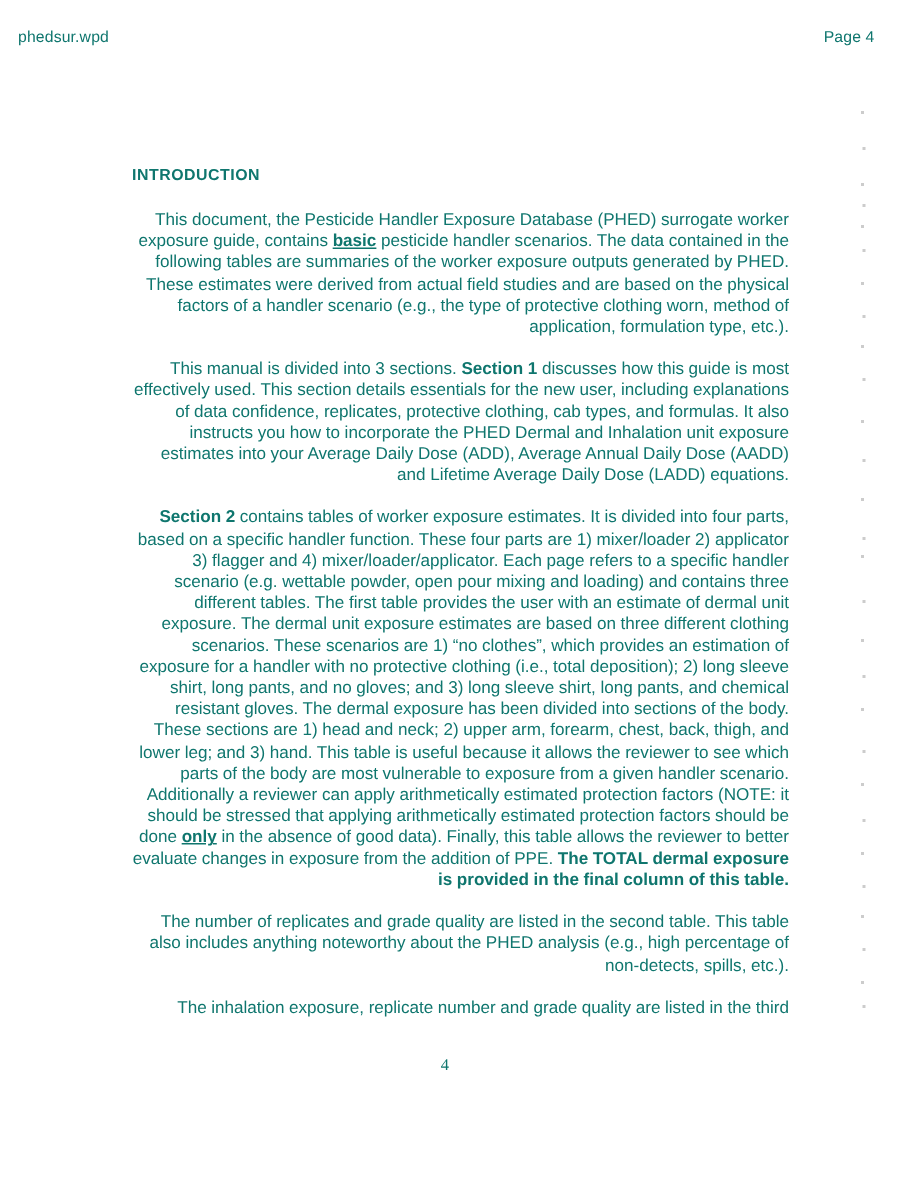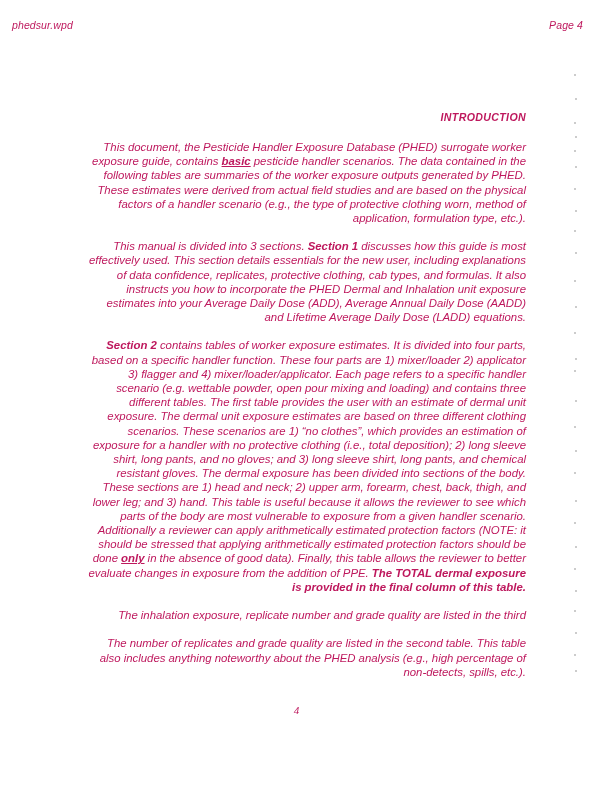--- a/index.html
+++ b/index.html
@@ -7,22 +7,21 @@
     padding: 0;
     background: #ffffff;
   }
   .page {
     position: relative;
     width: 611px;
     height: 792px;
     background: #ffffff;
     overflow: hidden;
     font-family: "Liberation Sans", sans-serif;
-    color: #be185d;
-    font-style: italic;
+    color: #0f766e;
   }
 
   
   .running-header {
     position: absolute;
     left: 0;
     top: 19px;
     width: 611px;
     height: 16px;
   }
@@ -49,21 +48,20 @@
     left: 88px;
     top: 110px;
     width: 438px;
   }
   .section-heading {
     font-size: 10.6px;
     font-weight: bold;
     letter-spacing: 0.35px;
     margin: 0 0 16px 0;
     line-height: 14px;
-    text-align: right;
   }
   .salutation {
     font-size: 11.4px;
     margin: 0 0 17px 0;
     line-height: 14px;
   }
   p.para {
     font-size: 11.4px;
     line-height: 14.2px;
     margin: 0 0 14px 0;
@@ -119,23 +117,23 @@
 
     <div class="section-heading">INTRODUCTION</div>
 
 
     <p class="para"><span>This document, the Pesticide Handler Exposure Database (PHED) surrogate worker exposure guide, contains </span><span class="bu">basic</span><span> pesticide handler scenarios. The data contained in the following tables are summaries of the worker exposure outputs generated by PHED.  These estimates were derived from actual field studies and are based on the physical factors of a handler scenario (e.g., the type of protective clothing worn, method of application, formulation type, etc.).</span></p>
 
     <p class="para"><span>This manual is divided into 3 sections.  </span><span class="b">Section 1</span><span> discusses how this guide is most effectively used.  This section details essentials for the new user, including explanations of data confidence, replicates, protective clothing, cab types, and formulas.  It also instructs you how to incorporate the PHED Dermal and Inhalation unit exposure estimates into your Average Daily Dose (ADD), Average Annual Daily Dose (AADD) and Lifetime Average Daily Dose (LADD) equations.</span></p>
 
     <p class="para"><span class="b">Section 2</span><span> contains tables of worker exposure estimates.  It is divided into four parts, based on a specific handler function.  These four parts are 1) mixer/loader 2) applicator  3) flagger and 4) mixer/loader/applicator.  Each page refers to a specific handler scenario (e.g. wettable powder, open pour mixing and loading) and contains three different tables. The first table provides the user with an estimate of  dermal unit exposure.  The dermal unit exposure estimates are based on three different clothing scenarios.  These scenarios are 1) “no clothes”, which provides an estimation of exposure for a handler with no protective clothing (i.e., total deposition); 2) long sleeve shirt, long pants, and no gloves; and 3) long sleeve shirt, long pants, and chemical resistant gloves.  The dermal exposure has been divided into sections of the body.   These sections are 1) head and neck; 2) upper arm, forearm, chest, back, thigh, and lower leg; and 3) hand.  This table is useful because it allows the reviewer to see which parts of the body are most vulnerable to exposure from a given handler scenario.  Additionally a reviewer can apply arithmetically estimated protection factors (NOTE: it should be stressed that applying arithmetically estimated protection factors should be done </span><span class="bu">only</span><span> in the absence of good data).  Finally, this table allows the reviewer to better evaluate changes in exposure from the addition of PPE.  </span><span class="b">The TOTAL dermal exposure is provided in the final column of this table.</span></p>
 
+    <p class="para"><span>The number of replicates and grade quality are listed in the second table.  This table also includes anything noteworthy about the PHED analysis (e.g., high percentage of non-detects, spills, etc.).</span></p>
+
     <p class="para"><span>The inhalation exposure, replicate number and grade quality are listed in the third</span></p>
-
-    <p class="para"><span>The number of replicates and grade quality are listed in the second table.  This table also includes anything noteworthy about the PHED analysis (e.g., high percentage of non-detects, spills, etc.).</span></p>
 
   </div>
 
   <div class="folio">4</div>
 
   <div class="speckle-column">
       <span class="speckle" style="top: 4px; left: 0px;"></span>
       <span class="speckle" style="top: 28px; left: 1px;"></span>
       <span class="speckle" style="top: 52px; left: 0px;"></span>
       <span class="speckle" style="top: 66px; left: 1px;"></span>

